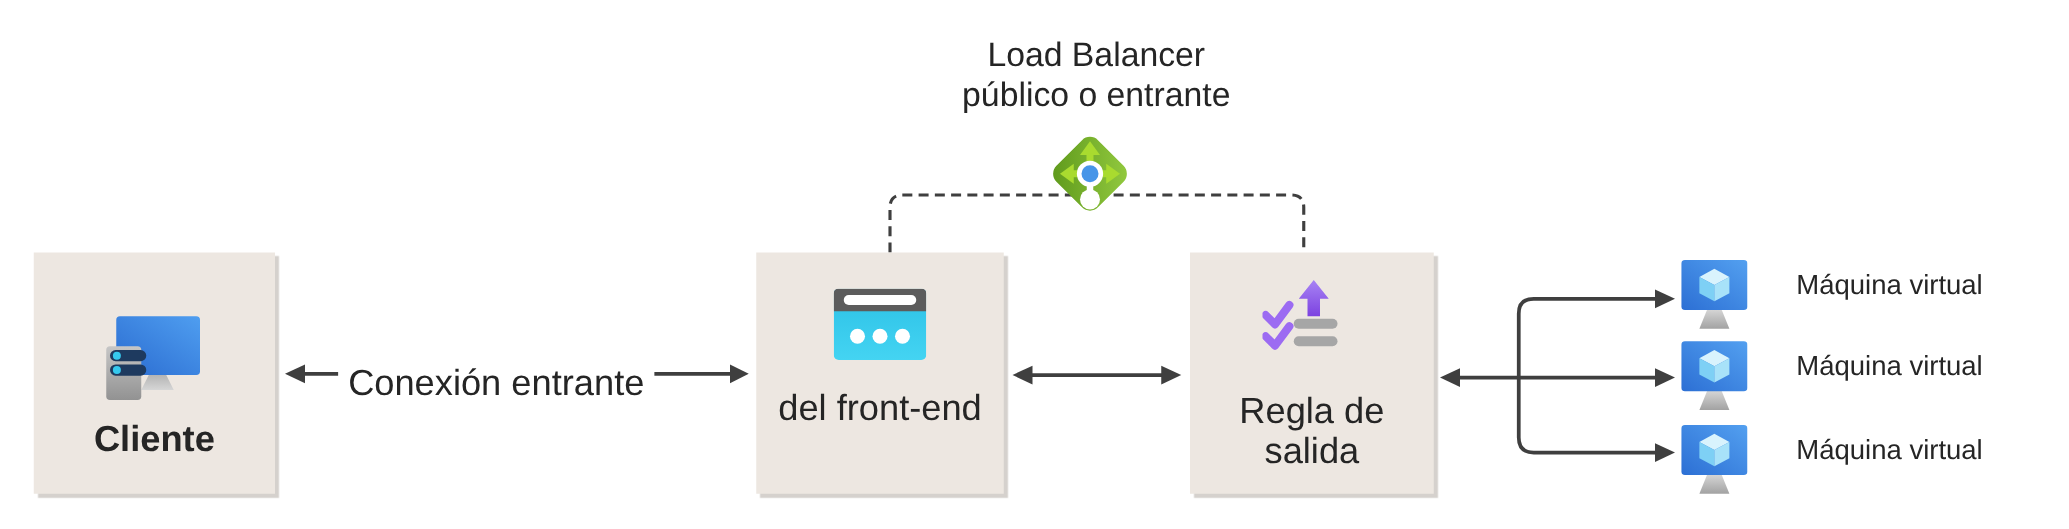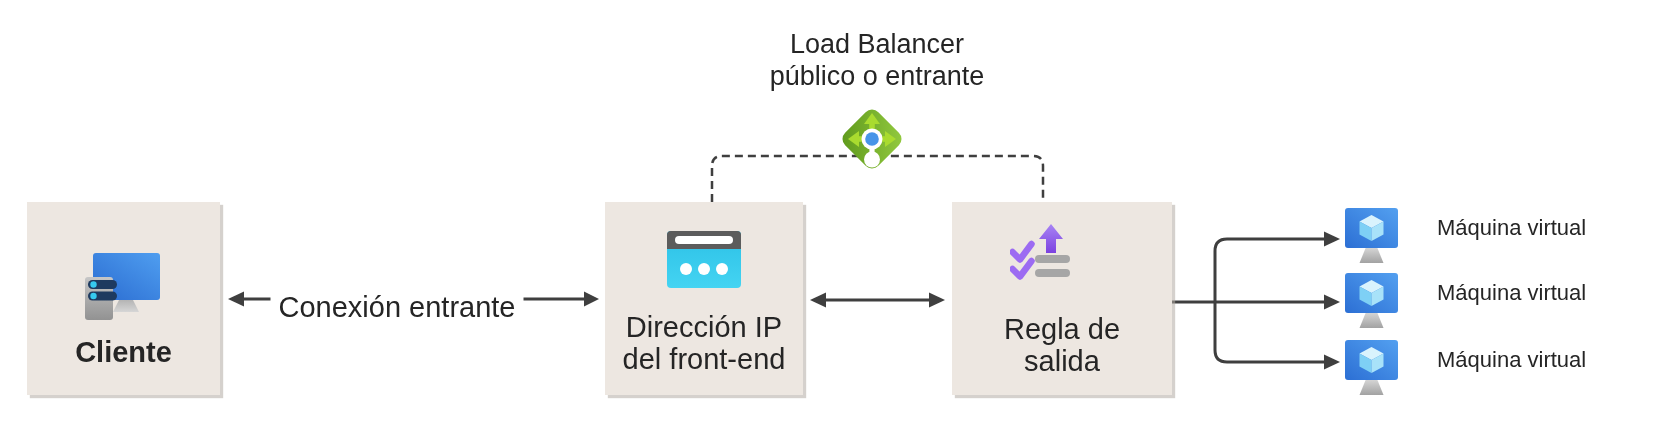--- a/index.html
+++ b/index.html
@@ -25,21 +25,21 @@
   .node-label {
     position: absolute;
     left: 0; right: 0;
     text-align: center;
     font-size: 29px;
     line-height: 32px;
     white-space: nowrap;
   }
   .client-box    { left: 27px;  width: 193px; font-weight: bold; }
   .frontend-box  { left: 605px; width: 198px; }
-  .outbound-box  { left: 952px; width: 195px; padding-left: 25px; }
+  .outbound-box  { left: 952px; width: 195px; }
 
   .lb-title {
     position: absolute;
     left: 657px; top: 28px;
     width: 440px;
     text-align: center;
     font-size: 27px;
     line-height: 32px;
     z-index: 3;
   }
@@ -167,21 +167,20 @@
         </linearGradient>
       </defs>
       <rect x="0" y="0" width="74" height="57" rx="4" fill="url(#cyanBody)"></rect>
       <path d="M0,18 L0,4 Q0,0 4,0 L70,0 Q74,0 74,4 L74,18 Z" fill="#5c5c5c"></path>
       <rect x="8" y="5" width="58" height="8" rx="4" fill="#ffffff"></rect>
       <circle cx="19" cy="38" r="6" fill="#ffffff"></circle>
       <circle cx="37" cy="38" r="6" fill="#ffffff"></circle>
       <circle cx="55" cy="38" r="6" fill="#ffffff"></circle>
     </svg>
     <div class="node-label" style="top:109px;">
-      <div>Dirección IP</div>
       <div>del front-end</div>
     </div>
   </div>
 
   <div class="node outbound-box">
     <svg class="node-icon" style="left:58px; top:22px;" width="62" height="58" viewBox="0 0 62 58">
       <defs>
         <linearGradient id="purpArrow" x1="0" y1="0" x2="0" y2="1">
           <stop offset="0" stop-color="#a884f4"></stop>
           <stop offset="1" stop-color="#7c42e0"></stop>

